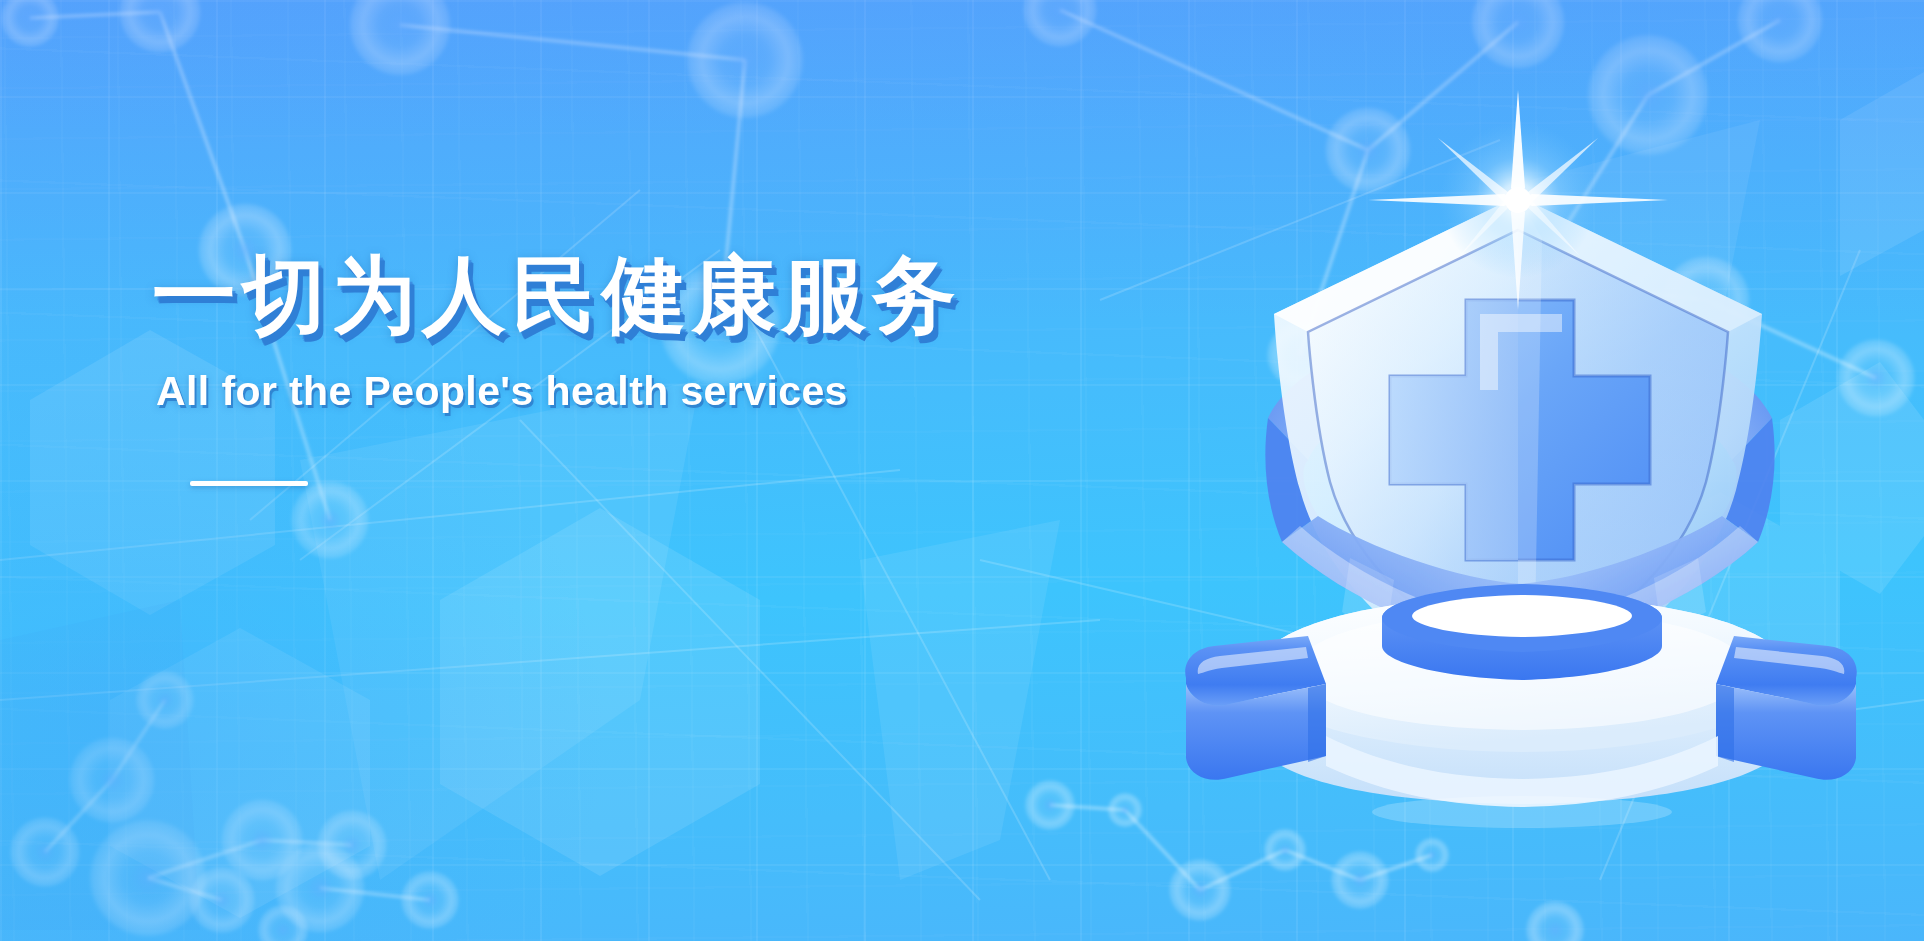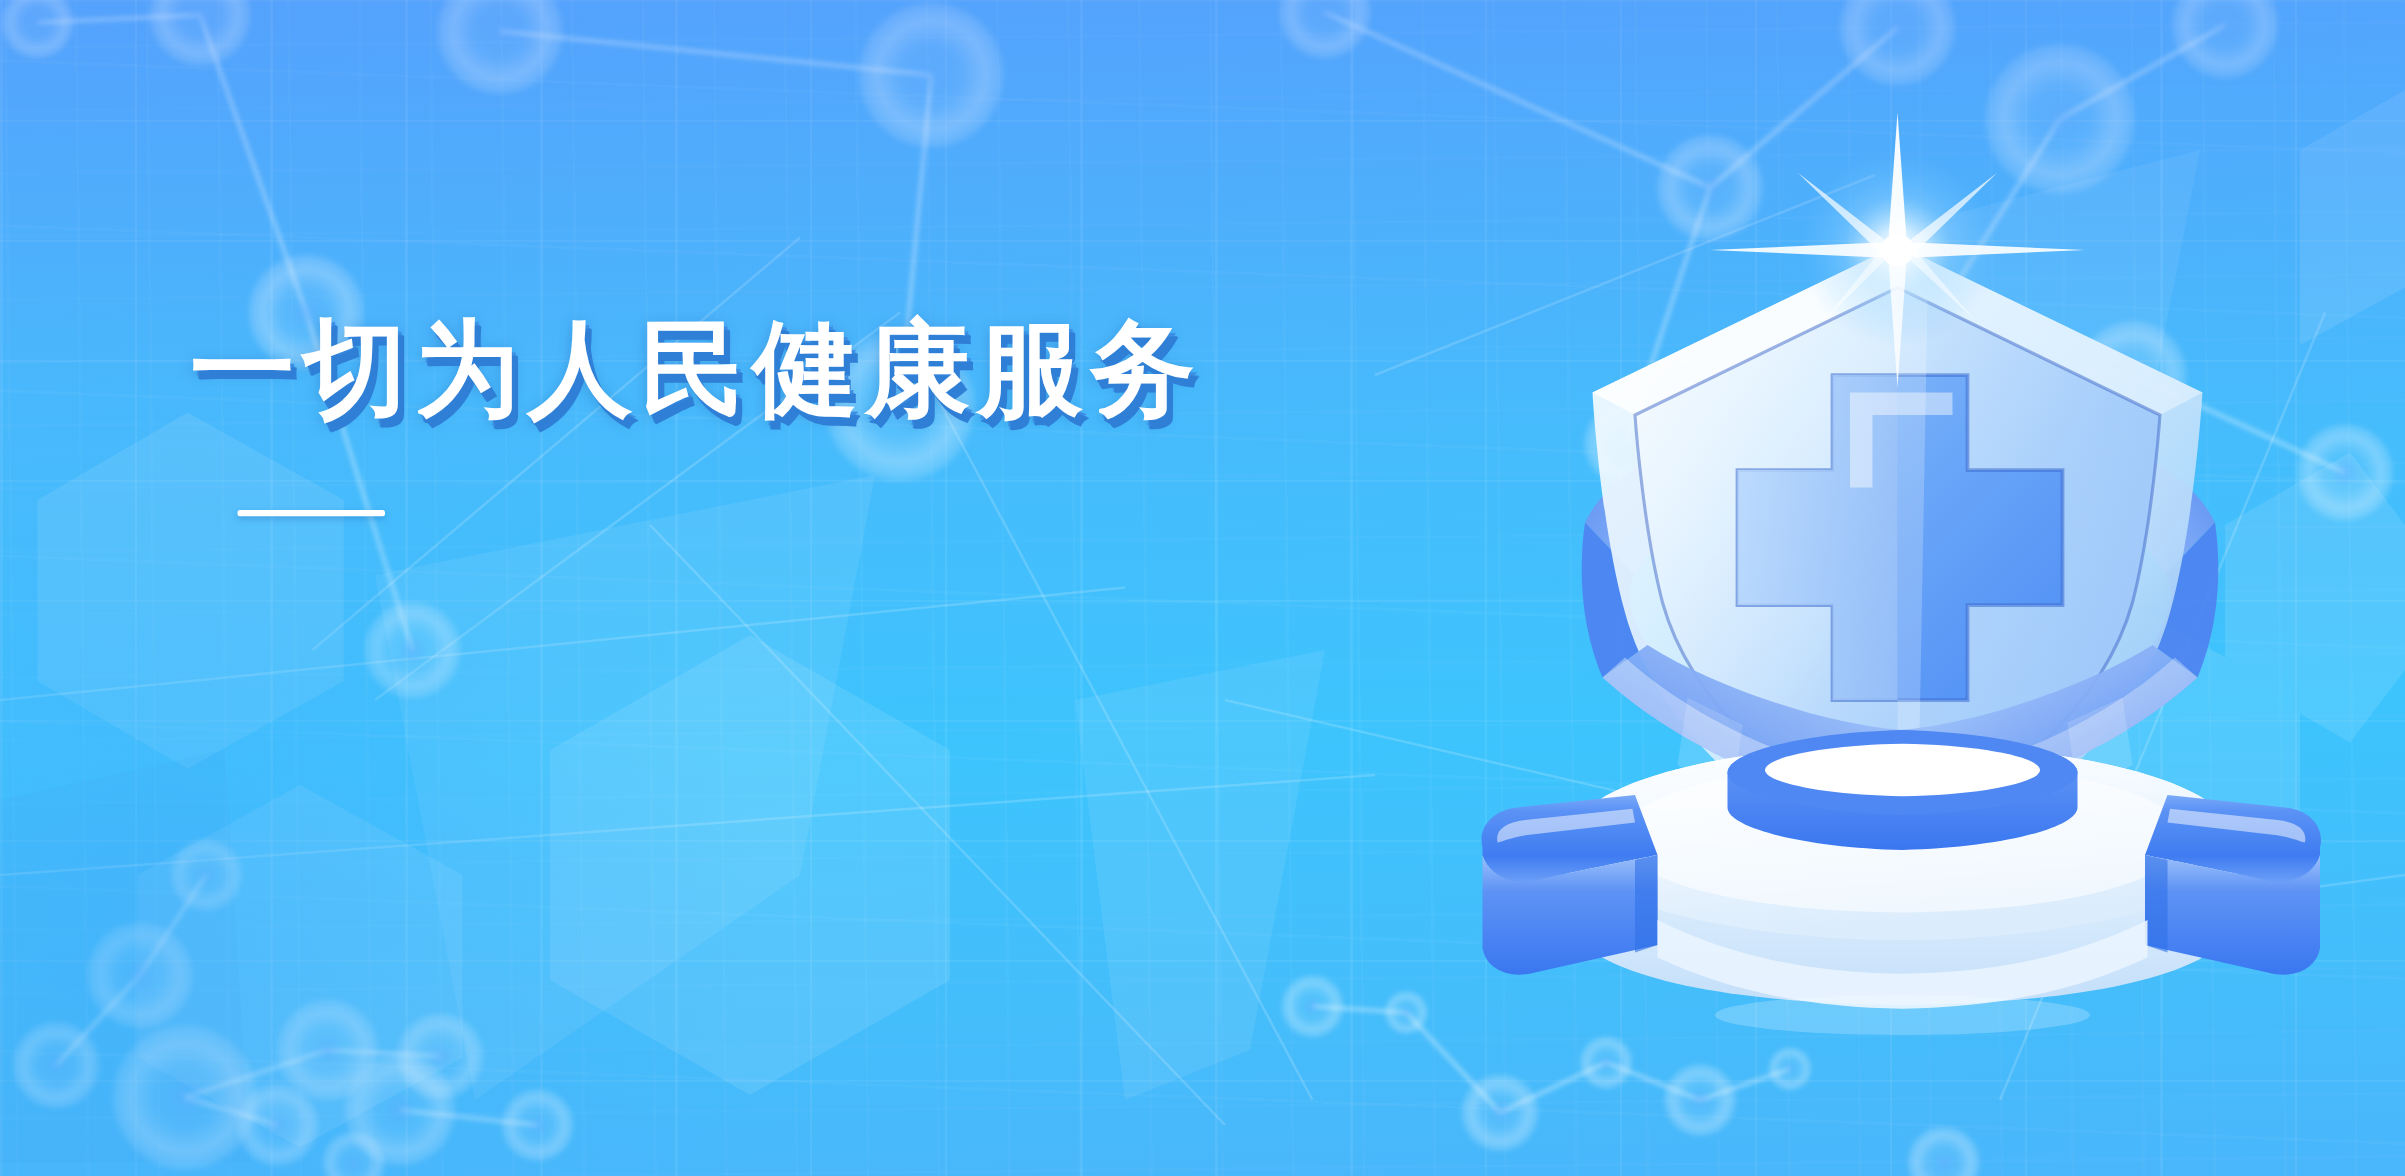--- a/index.html
+++ b/index.html
@@ -302,20 +302,21 @@
           </g>
         </g>
     </g>
   </svg>
 
   <div class="bg-layer vignette-top"></div>
   <div class="bg-layer vignette-left"></div>
 
   <div class="text-block">
     <h1 class="title-cn">一切为人民健康服务</h1>
+    <div class="subtitle-en">All for the People's health services</div>
     <div class="divider"></div>
   </div>
 
   <div class="hero">
     <svg viewBox="0 0 740 700">
       <defs>
         <linearGradient id="shieldGlass" x1="0" y1="0" x2="1" y2="1">
           <stop offset="0%" stop-color="#f4fbff"></stop>
           <stop offset="28%" stop-color="#d6ecfe"></stop>
           <stop offset="55%" stop-color="#a9d0fb"></stop>

